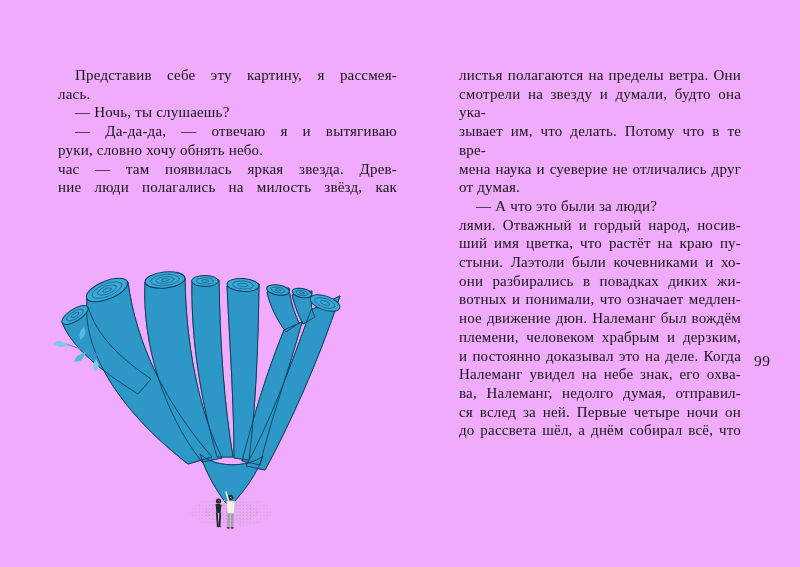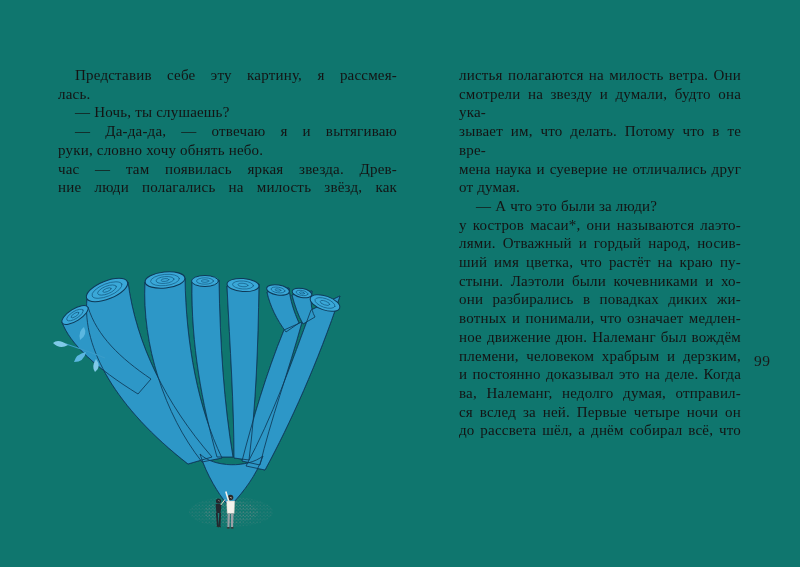--- a/index.html
+++ b/index.html
@@ -1,19 +1,19 @@
 <!DOCTYPE html>
 <html><head>
 <meta charset="utf-8">
 <style>
   html,body{margin:0;padding:0;background:#ffffff;}
   .page{
     position:relative;
     width:800px;height:567px;
-    background:#0f766e;
+    background:#f0abfc;
     font-family:"Liberation Serif", serif;
     color:#141414;
     overflow:hidden;
   }
   .col{position:absolute;top:66px;}
   .col-left{left:58px;width:339px;}
   .col-right{left:459px;width:282px;}
   .line{
     font-size:15px;
     line-height:18.7px;
@@ -46,35 +46,35 @@
       <div class="line indent">Представив себе эту картину, я рассмея-</div>
       <div class="line end">лась.</div>
       <div class="line indent end">— Ночь, ты слушаешь?</div>
       <div class="line indent">— Да-да-да, — отвечаю я и вытягиваю</div>
       <div class="line end">руки, словно хочу обнять небо.</div>
       <div class="line">час — там появилась яркая звезда. Древ-</div>
       <div class="line">ние люди полагались на милость звёзд, как</div>
     </div>
 
   <div class="col col-right">
-      <div class="line">листья полагаются на милость ветра. Они</div>
+      <div class="line">листья полагаются на пределы ветра. Они</div>
       <div class="line">смотрели на звезду и думали, будто она ука-</div>
       <div class="line">зывает им, что делать. Потому что в те вре-</div>
       <div class="line">мена наука и суеверие не отличались друг</div>
       <div class="line end">от думая.</div>
       <div class="line indent end">— А что это были за люди?</div>
-      <div class="line">у костров масаи*, они называются лаэто-</div>
       <div class="line">лями. Отважный и гордый народ, носив-</div>
       <div class="line">ший имя цветка, что растёт на краю пу-</div>
       <div class="line">стыни. Лаэтоли были кочевниками и хо-</div>
       <div class="line">они разбирались в повадках диких жи-</div>
       <div class="line">вотных и понимали, что означает медлен-</div>
       <div class="line">ное движение дюн. Налеманг был вождём</div>
       <div class="line">племени, человеком храбрым и дерзким,</div>
       <div class="line">и постоянно доказывал это на деле. Когда</div>
+      <div class="line">Налеманг увидел на небе знак, его охва-</div>
       <div class="line">ва, Налеманг, недолго думая, отправил-</div>
       <div class="line">ся вслед за ней. Первые четыре ночи он</div>
       <div class="line">до рассвета шёл, а днём собирал всё, что</div>
     </div>
 
   <div class="pagenum">99</div>
 
   <svg class="illustration" viewBox="0 0 320 296" xmlns="http://www.w3.org/2000/svg">
     <defs>
       <pattern id="bark" width="7" height="46" patternUnits="userSpaceOnUse" patternTransform="rotate(3)">

